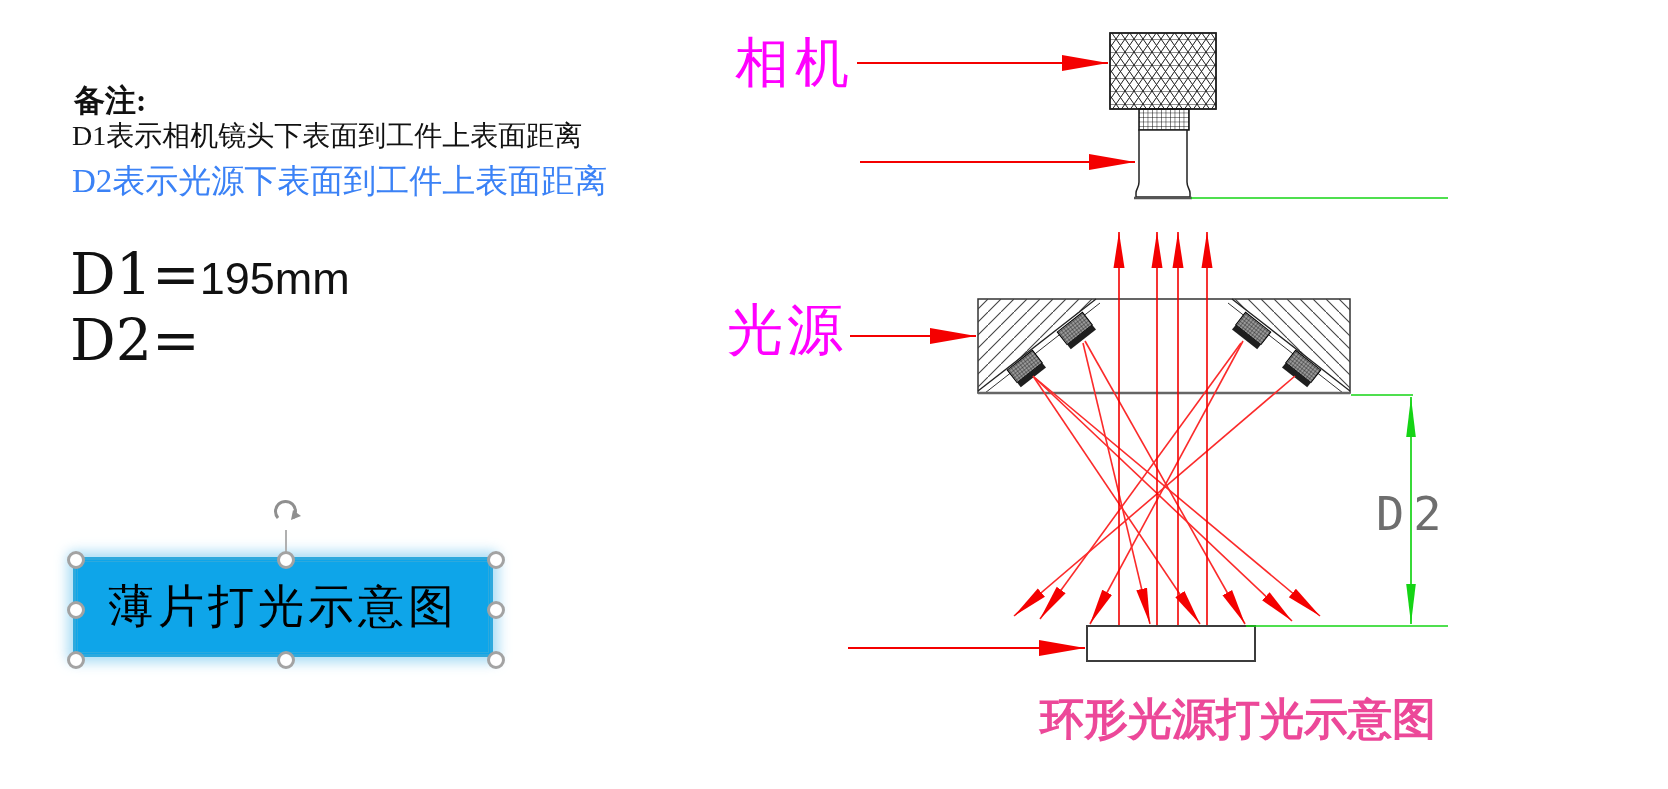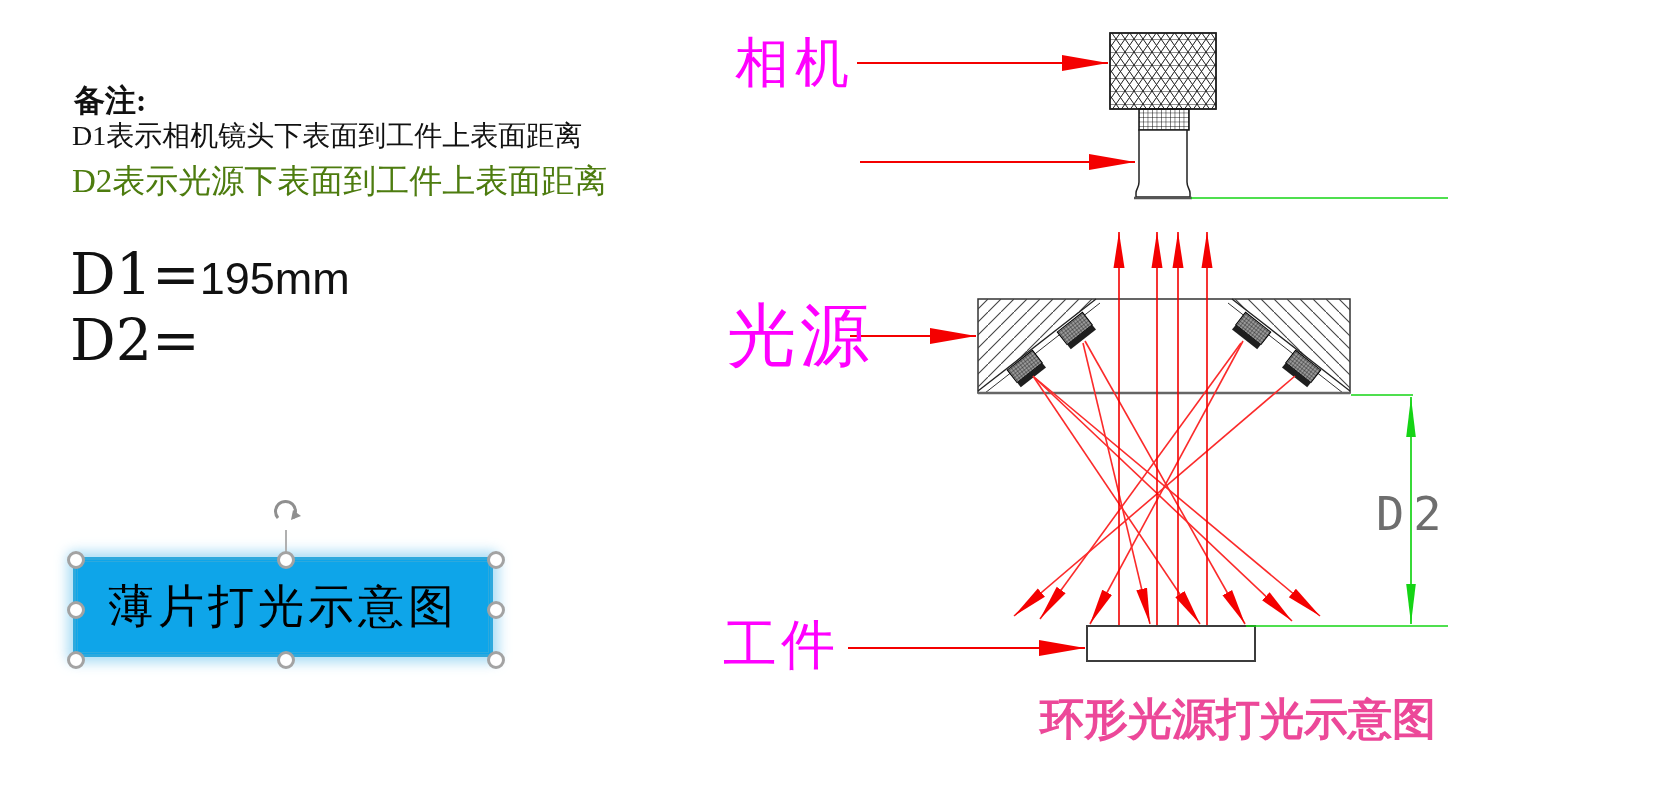--- a/index.html
+++ b/index.html
@@ -2,41 +2,41 @@
 <html><head>
 <meta charset="utf-8">
 <style>
   html,body{margin:0;padding:0;background:#fff;}
   .page{position:relative;width:1448px;height:789px;background:#ffffff;overflow:hidden;
         font-family:"Liberation Serif",serif;}
   .abs{position:absolute;}
   
   .note-title{left:74px;top:80px;font-size:31px;font-weight:700;color:#111;}
   .note-line1{left:72px;top:117px;font-size:28px;color:#111;white-space:nowrap;}
-  .note-line2{left:72px;top:159px;font-size:33px;color:#4d7c0f;white-space:nowrap;}
+  .note-line2{left:72px;top:159px;font-size:33px;color:#3b82f6;white-space:nowrap;}
   .dim-row{display:flex;align-items:baseline;color:#111;}
   .dim-row .serifpart{font-family:"DejaVu Serif","Liberation Serif",serif;font-size:57px;line-height:1;}
   .dim-row .sanspart{font-family:"Liberation Sans",sans-serif;font-size:45px;line-height:1;margin-top:16px;}
   .dim-row-1{left:70px;top:240px;}
   .dim-row-2{left:70px;top:312px;}
   
   .tb-outer{left:73px;top:557px;width:414px;height:94px;background:#0ea5e9;
             border:3px solid #2da9dd;border-radius:2px;
             box-shadow:0 0 12px 6px rgba(130,205,240,.65);}
   .tb-inner{position:absolute;left:1px;top:1px;right:1px;bottom:1px;border:1px solid #2da9dd;
             display:flex;align-items:center;justify-content:center;}
   .tb-text{font-size:46px;color:#000;letter-spacing:4px;white-space:nowrap;}
   .handle{position:absolute;width:18px;height:18px;border-radius:50%;
           background:#fff;border:3px solid #a3a3a3;box-sizing:border-box;z-index:5;}
   .rot-line{position:absolute;left:285px;top:530px;width:2px;height:23px;background:#b0b0b0;z-index:4;}
   
   .m-label{color:#ff00ff;font-weight:400;line-height:1;white-space:nowrap;z-index:3;}
   .lbl-camera{left:735px;top:36px;font-size:54px;letter-spacing:6px;}
   .lbl-lens{left:735px;top:135px;font-size:54px;letter-spacing:6px;}
-  .lbl-light{left:727px;top:302px;font-size:69px;letter-spacing:4px;}
+  .lbl-light{left:727px;top:302px;font-size:56px;letter-spacing:4px;}
   .lbl-work{left:723px;top:618px;font-size:54px;letter-spacing:4px;}
   .caption{left:1040px;top:690px;font-size:44px;color:#ec4899;
            font-family:"Liberation Sans",sans-serif;font-weight:700;white-space:nowrap;z-index:3;}
   
   .cad-dim{font-family:"DejaVu Sans Mono","Liberation Mono",monospace;font-size:47px;
            color:#6e6e6e;letter-spacing:9px;line-height:1;white-space:nowrap;z-index:3;}
   .dim-d1{left:1563px;top:394px;}
   .dim-d2{left:1376px;top:490px;}
   svg.art{position:absolute;left:0;top:0;z-index:1;}
 </style>
@@ -181,20 +181,19 @@
   <div class="handle" style="left:277px;top:551px;"></div>
   <div class="handle" style="left:487px;top:551px;"></div>
   <div class="handle" style="left:67px;top:601px;"></div>
   <div class="handle" style="left:487px;top:601px;"></div>
   <div class="handle" style="left:67px;top:651px;"></div>
   <div class="handle" style="left:277px;top:651px;"></div>
   <div class="handle" style="left:487px;top:651px;"></div>
 
   <div class="abs m-label lbl-camera">相机</div>
   <div class="abs m-label lbl-light">光源</div>
-  <div class="abs m-label lbl-work">工件</div>
 
   <div class="abs cad-dim dim-d1">D1</div>
   <div class="abs cad-dim dim-d2">D2</div>
 
   <div class="abs caption">环形光源打光示意图</div>
 
 </div>
 
 </body></html>

